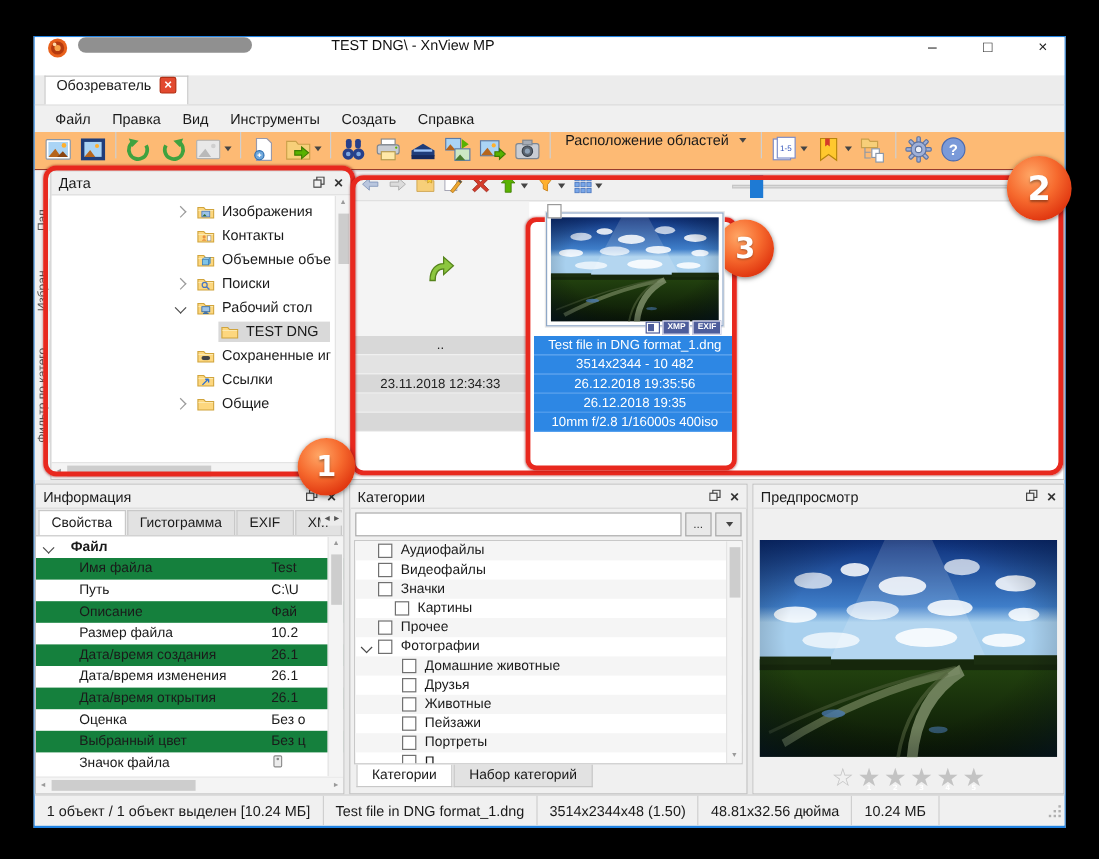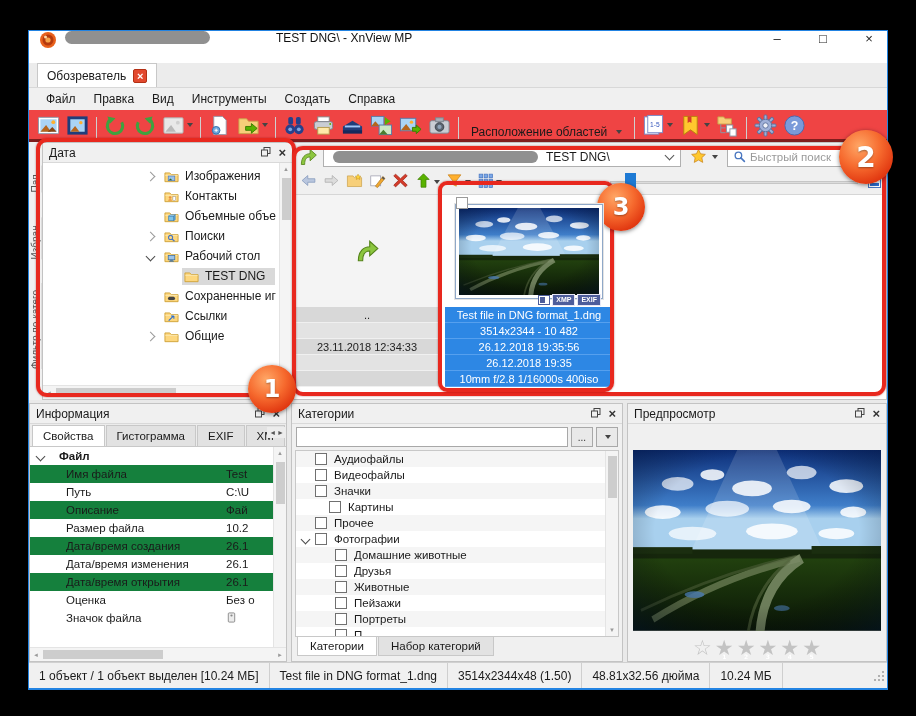--- a/index.html
+++ b/index.html
@@ -9,27 +9,27 @@
   
   .titlebar{height:32px;background:#fff;display:flex;align-items:flex-start;padding:0 10px;gap:8px}
   .appicon{width:18px;height:18px;flex:0 0 auto}
   .censor{height:13px;background:#909090;border-radius:7px}
   .censor.t1{width:145px}
   .wtitle{margin-left:58px;color:#111;white-space:nowrap}
   .wcontrols{margin-left:auto;display:flex;gap:30px;align-items:center}
   .wbtn{width:16px;text-align:center;font-size:13px;color:#222;cursor:default}
   
   .tabbar{height:25px;background:#ececec;display:flex;align-items:flex-end;padding-left:8px;border-bottom:1px solid #d8d8d8}
-  .tab{height:24px;display:flex;align-items:center;gap:7px;padding:0 9px;background:#fff;border:1px solid #c8c8c8;border-bottom:none}
+  .tab{height:24px;display:flex;gap:7px;padding:0 9px;background:#fff;border:1px solid #c8c8c8;border-bottom:none}
   .tabclose{width:14px;height:14px;background:#e2492f;color:#fff;font-size:11px;line-height:13px;text-align:center;border-radius:2px;font-weight:bold;border:1px solid #b33015}
   
   .menubar{height:22px;display:flex;align-items:center;padding-left:8px;background:#f0f0f0}
   .menu-item{padding:0 9px;white-space:nowrap}
   
-  .toolbar{height:32px;display:flex;align-items:flex-end;padding:0 5px;background:#ef4444;border-bottom:3px solid #7f1d1d}
+  .toolbar{height:32px;display:flex;align-items:flex-start;padding:0 5px;background:#fdba74;border-bottom:1px solid #7f1d1d}
   .tbtn{height:28px;display:flex;align-items:center;justify-content:center;padding:0 3px}
   .tbtn svg{width:23px;height:23px;display:block}
   .tsep{width:1px;height:22px;background:#cfcfcf;margin:0 4px;flex:0 0 auto}
   .dd{width:0;height:0;border-left:3.5px solid transparent;border-right:3.5px solid transparent;border-top:4px solid #444;margin-left:2px}
   .layout-btn{display:flex;align-items:center;gap:7px;padding:0 8px;white-space:nowrap}
   
   .main{height:258px;display:flex;background:#e9e9e9}
   .sidestrip{width:13px;display:flex;flex-direction:column;align-items:center;padding-top:24px;gap:24px;background:#f0f0f0;overflow:hidden}
   .vtab{writing-mode:vertical-rl;transform:rotate(180deg);font-size:10px;color:#555;white-space:nowrap;max-height:86px;overflow:hidden;border-left:1px solid #ddd}
   .folders{width:251px;background:#fff;border:1px solid #c3c3c3;display:flex;flex-direction:column}
@@ -487,43 +487,20 @@
               </span>
             </div>
           </div>
         <div class="hscroll">
           <span>◄</span>
           <span class="hthumb"></span>
         </div>
       </div>
 
       <div class="browser">
-        <div class="address-row">
-          <span class="upicon"><svg viewBox="0 0 24 24">
-                <path d="M4 21 C4 12 9 8 14.5 8 L14.5 3 L22 9.7 L14.5 16.5 L14.5 12 C10.5 12 8 14 8 21z" fill="#8cc63f" stroke="#55831b"></path>
-              </svg></span>
-          <div class="combo">
-            <span class="censor t2"></span>
-            <span>TEST DNG\</span>
-            <span class="combo-chev"></span>
-          </div>
-          <div class="star-btn">
-            <svg viewBox="0 0 24 24">
-                <path d="M12 2 l2.9 6.2 6.8.8 -5 4.6 1.3 6.7 -6-3.3 -6 3.3 1.3-6.7 -5-4.6 6.8-.8z" fill="#ffc82e" stroke="#c77f1a"></path>
-              </svg>
-            <span class="dd"></span>
-          </div>
-          <div class="search">
-            <svg viewBox="0 0 24 24">
-                <circle cx="10" cy="10" r="6" fill="none" stroke="#4a77c0" stroke-width="2.5"></circle>
-                <path d="M14.5 14.5 L21 21" stroke="#4a77c0" stroke-width="3" stroke-linecap="round"></path>
-              </svg>
-            <input placeholder="Быстрый поиск" style="">
-          </div>
-        </div>
 
         <div class="nav-row" id="navrow">
             <div class="nbtn">
               <span class="nicon"><svg viewBox="0 0 24 24">
                   <path d="M11 5 L3 12 L11 19 V14.5 H21 V9.5 H11z" fill="#b9c6de" stroke="#7e93b8"></path>
                 </svg></span>
             </div>
             <div class="nbtn">
               <span class="nicon"><svg viewBox="0 0 24 24">
                   <path d="M13 5 L21 12 L13 19 V14.5 H3 V9.5 H13z" fill="#dcdcdc" stroke="#a8a8a8"></path>
@@ -718,20 +695,24 @@
               <span class="ivalue">26.1</span>
             </div>
             <div class="irow alt">
               <span class="ilabel">Дата/время открытия</span>
               <span class="ivalue">26.1</span>
             </div>
             <div class="irow">
               <span class="ilabel">Оценка</span>
               <span class="ivalue">Без о</span>
             </div>
+            <div class="irow alt">
+              <span class="ilabel">Выбранный цвет</span>
+              <span class="ivalue">Без ц</span>
+            </div>
             <div class="irow">
               <span class="ilabel">Значок файла</span>
               <span class="ivalue"><svg viewBox="0 0 12 12" width="11" height="11">
                   <rect x="2.5" y="1" width="7" height="10" rx="1" fill="#ececec" stroke="#888"></rect>
                   <circle cx="6" cy="3.8" r="1.2" fill="#888"></circle>
                 </svg></span>
             </div>
             <div class="irow igroup"></div>
             <div class="vscroll">
             <span>▲</span>

